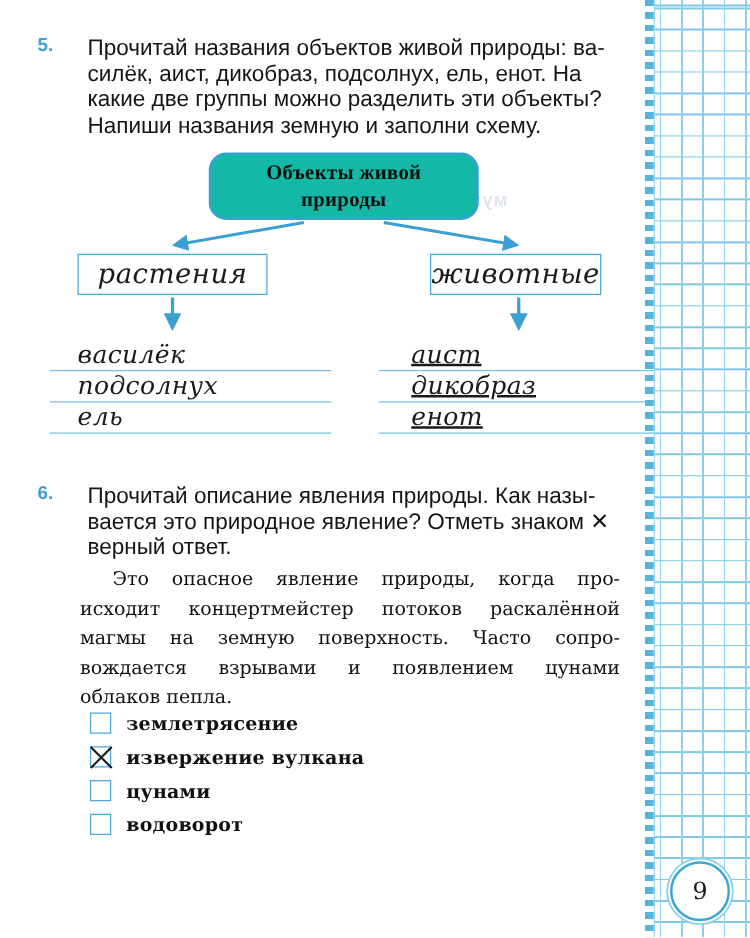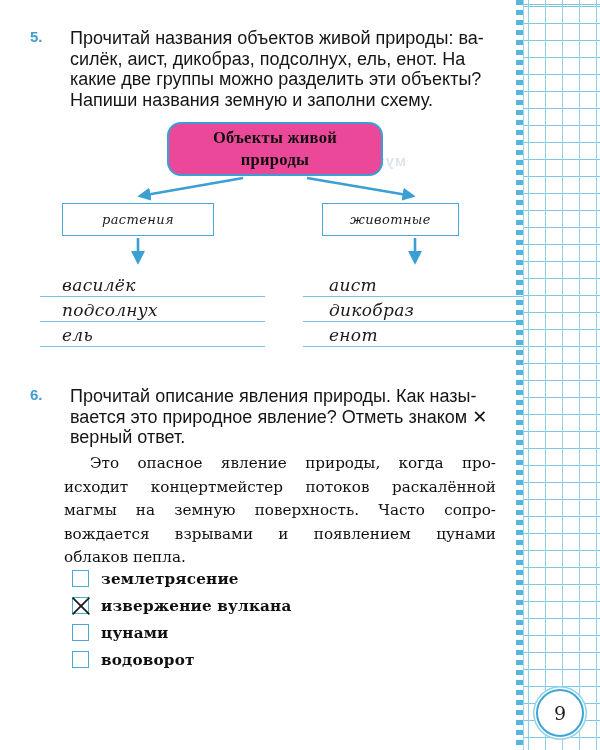--- a/index.html
+++ b/index.html
@@ -114,21 +114,21 @@
 
   .root-box {
     position: absolute;
     left: 167px;
     top: 122px;
     width: 216px;
     height: 54px;
     box-sizing: border-box;
     border: 2px solid #3a9fd2;
     border-radius: 14px;
-    background: #ec4899;
+    background: #14b8a6;
     display: flex;
     flex-direction: column;
     align-items: center;
     justify-content: center;
     font-family: "Liberation Serif", serif;
     font-weight: bold;
     font-size: 16.5px;
     color: #0f0f0f;
     line-height: 22px;
     letter-spacing: 0.3px;
@@ -139,56 +139,56 @@
     top: 203px;
     height: 33px;
     box-sizing: border-box;
     border: 1.5px solid #4aa8d8;
     background: transparent;
     display: flex;
     align-items: center;
     justify-content: center;
   }
   #group-box-left  { left: 62px;  width: 152px; }
-  #group-box-right { left: 322px; width: 137px; }
+  #group-box-right { left: 344px; width: 137px; }
 
   .cursive {
     font-family: "DejaVu Serif", serif;
     font-style: italic;
     font-size: 19px;
     color: #1a1a1a;
     letter-spacing: 0.4px;
   }
-  .group-box .cursive { font-size: 13px; }
+  .group-box .cursive { font-size: 22px; }
 
   
   .answers {
     position: absolute;
     top: 272px;
   }
   #answers-left  { left: 40px;  width: 225px; }
   #answers-right { left: 303px; width: 222px; }
   .ans-row {
     position: relative;
     height: 24px;
     border-bottom: 1.4px solid #74c4e4;
   }
   .ans-text {
     position: absolute;
     left: 22px;
     bottom: 1px;
     font-family: "DejaVu Serif", serif;
     font-style: italic;
-    font-size: 17px;
+    font-size: 20px;
     color: #1a1a1a;
     letter-spacing: 0.3px;
     white-space: nowrap;
     margin-top: 28px;
   }
-  #answers-right .ans-text { left: 26px; }
+  #answers-right .ans-text { left: 26px; text-decoration: underline; }
 
   
   #task6 { left: 30px; top: 386px; width: 466px; }
 
   #para6 {
     position: absolute;
     left: 64px;
     top: 452px;
     width: 432px;
     font-family: "DejaVu Serif", serif;

